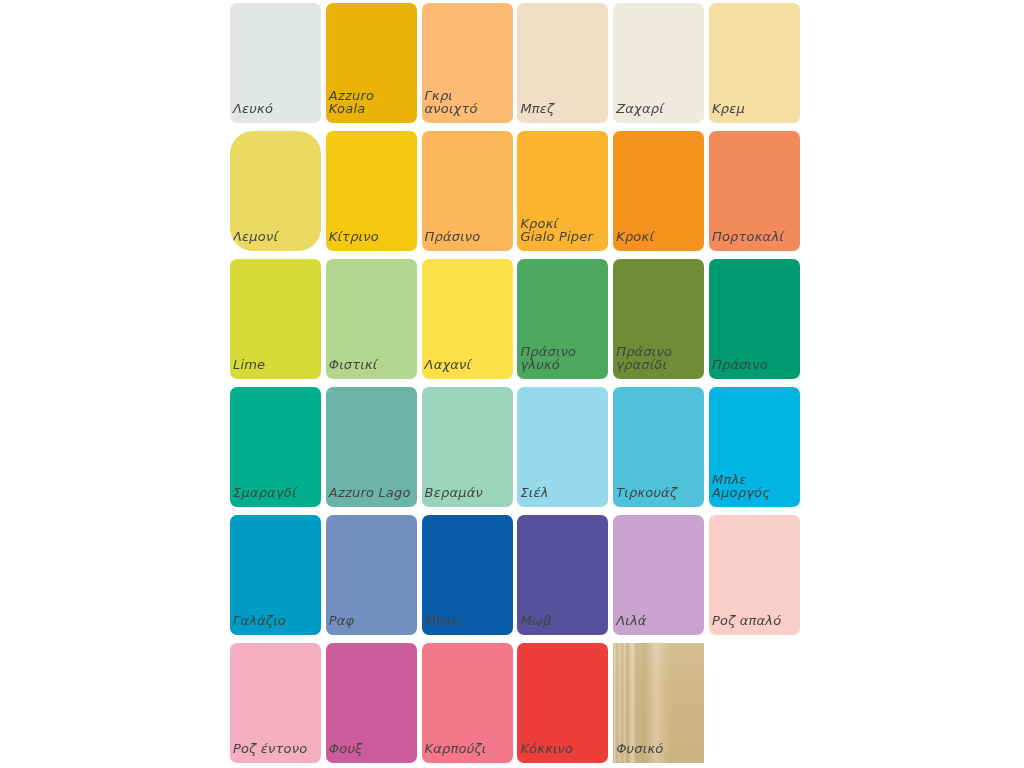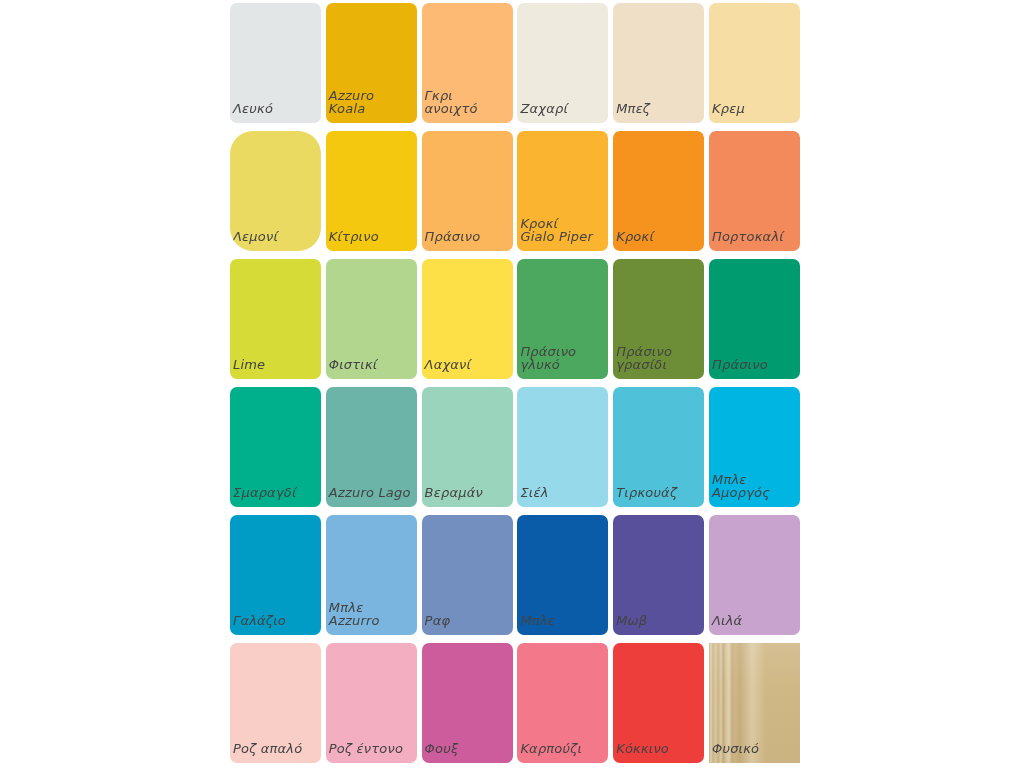--- a/index.html
+++ b/index.html
@@ -92,25 +92,25 @@
   <div id="swatch-grid">
       <div class="swatch" style="background-color: rgb(227, 230, 231);">
         <div class="swatch-label">Λευκό</div>
       </div>
       <div class="swatch" style="background-color: #eab308;">
         <div class="swatch-label">Azzuro Koala</div>
       </div>
       <div class="swatch" style="background-color: #fdba74;">
         <div class="swatch-label">Γκρι ανοιχτό</div>
       </div>
+      <div class="swatch" style="background-color: rgb(239, 223, 199);">
+        <div class="swatch-label">Μπεζ</div>
+      </div>
       <div class="swatch" style="background-color: rgb(239, 234, 222);">
         <div class="swatch-label">Ζαχαρί</div>
-      </div>
-      <div class="swatch" style="background-color: rgb(239, 223, 199);">
-        <div class="swatch-label">Μπεζ</div>
       </div>
       <div class="swatch" style="background-color: rgb(245, 221, 164);">
         <div class="swatch-label">Κρεμ</div>
       </div>
       <div class="swatch" style="background-color: rgb(235, 218, 98); border-radius: 23px;">
         <div class="swatch-label">Λεμονί</div>
       </div>
       <div class="swatch" style="background-color: rgb(245, 200, 16);">
         <div class="swatch-label">Κίτρινο</div>
       </div>
@@ -158,23 +158,20 @@
         <div class="swatch-label">Σιέλ</div>
       </div>
       <div class="swatch" style="background-color: rgb(79, 194, 218);">
         <div class="swatch-label">Τιρκουάζ</div>
       </div>
       <div class="swatch" style="background-color: rgb(0, 181, 226);">
         <div class="swatch-label">Μπλε Αμοργός</div>
       </div>
       <div class="swatch" style="background-color: rgb(0, 156, 198);">
         <div class="swatch-label">Γαλάζιο</div>
-      </div>
-      <div class="swatch" style="background-color: rgb(121, 181, 222);">
-        <div class="swatch-label">Μπλε Azzurro</div>
       </div>
       <div class="swatch" style="background-color: rgb(114, 143, 192);">
         <div class="swatch-label">Ραφ</div>
       </div>
       <div class="swatch" style="background-color: rgb(11, 92, 168);">
         <div class="swatch-label">Μπλε</div>
       </div>
       <div class="swatch" style="background-color: rgb(88, 80, 155); text-decoration: underline;">
         <div class="swatch-label">Μωβ</div>
       </div>

